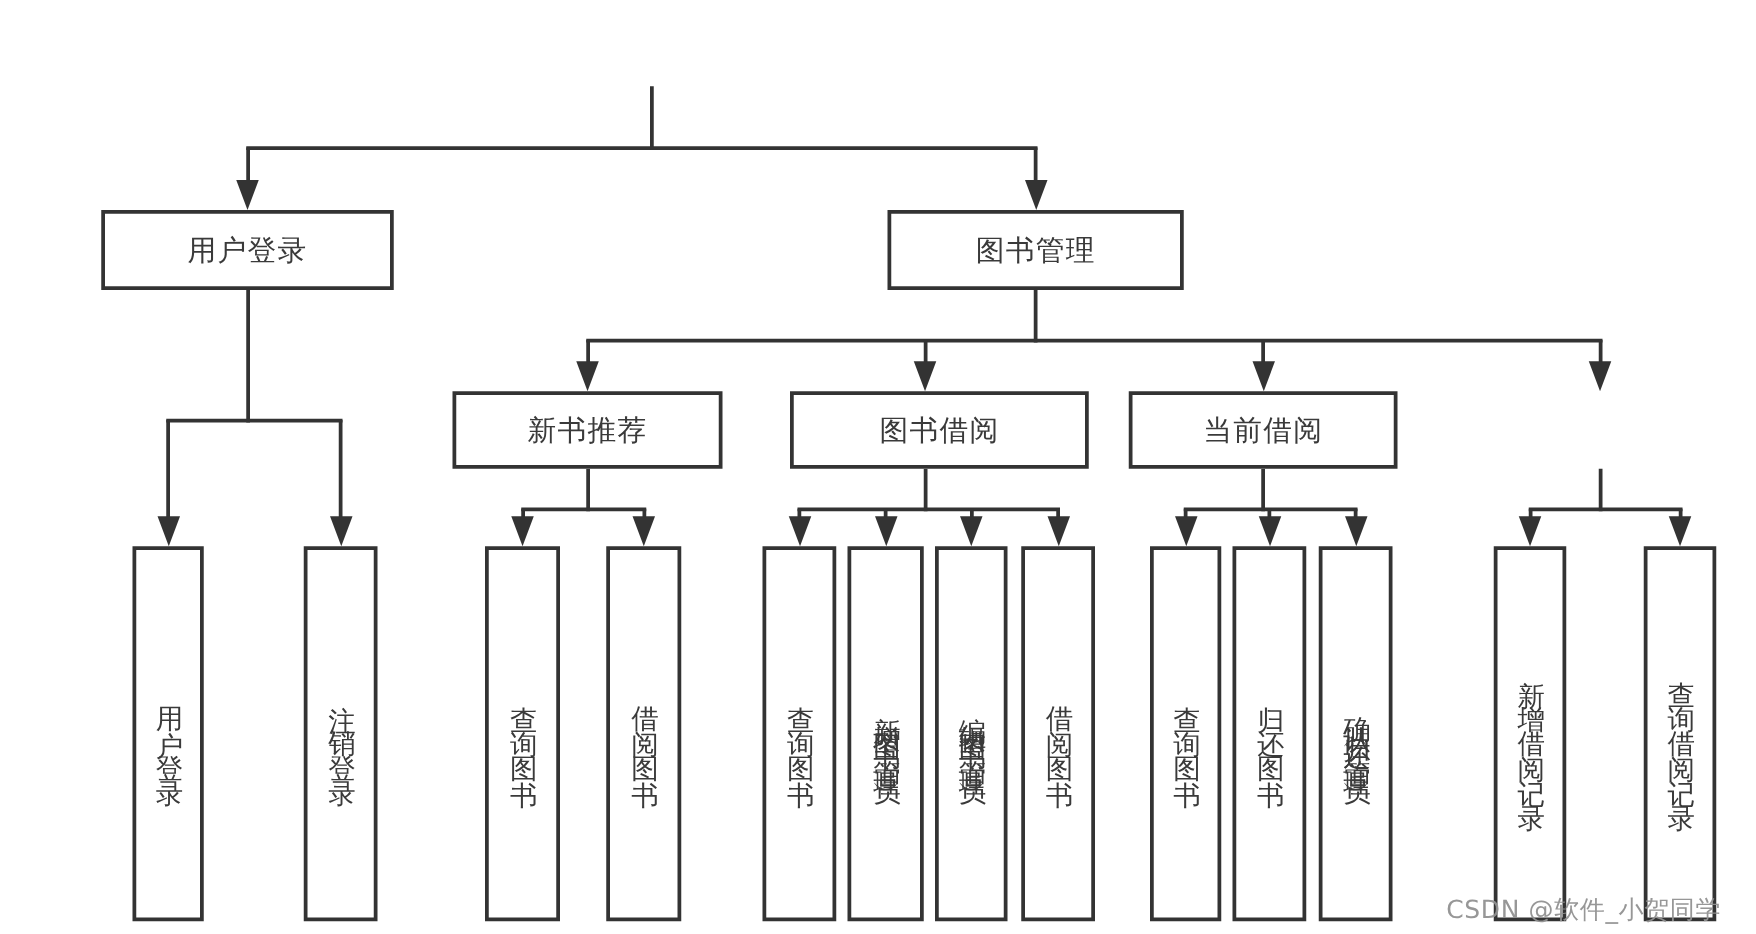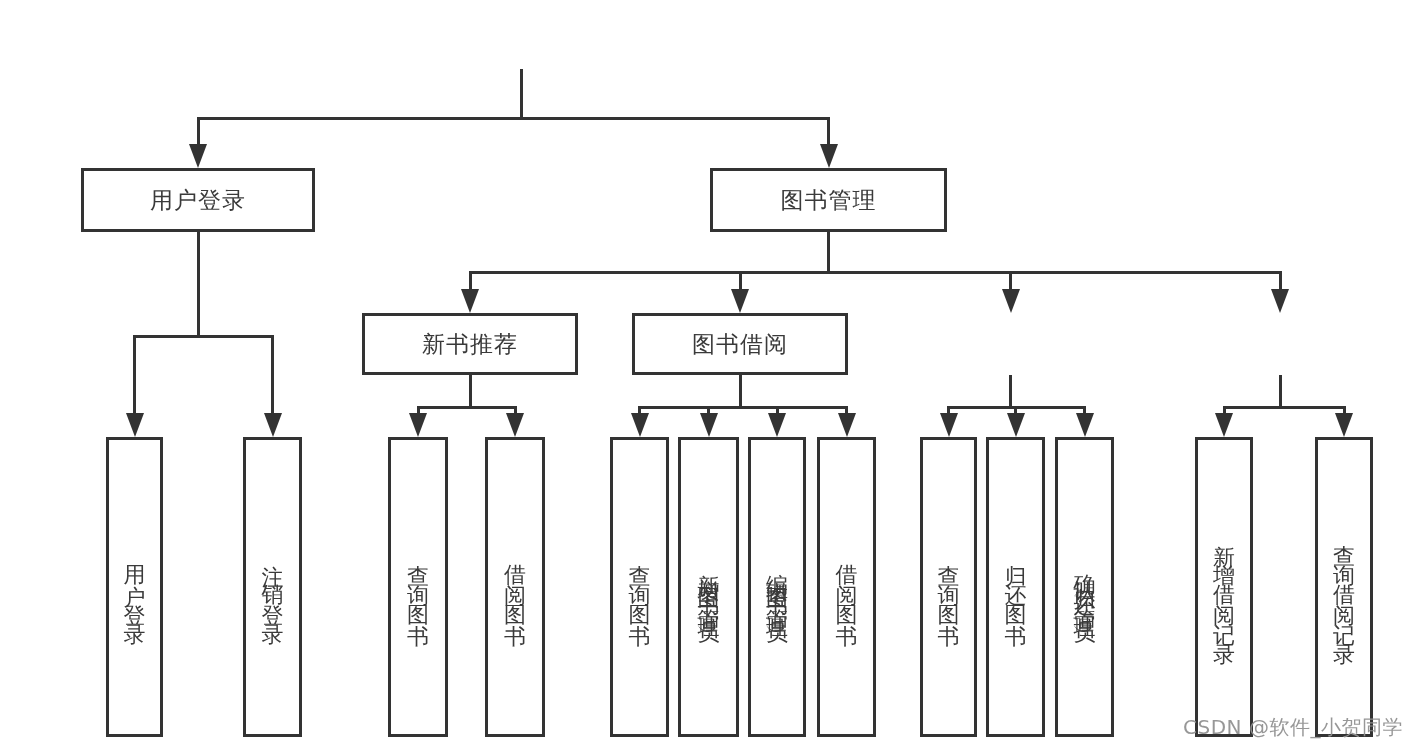--- a/index.html
+++ b/index.html
@@ -46,21 +46,21 @@
     position: absolute;
     width: 0;
     height: 0;
     border-left: 9px solid transparent;
     border-right: 9px solid transparent;
     border-top: 24px solid #333333;
     z-index: 1;
   }
   .watermark {
     position: absolute;
-    left: 1183px;
+    left: 1157px;
     top: 714px;
     font-size: 20px;
     color: rgba(145, 145, 145, 0.95);
     white-space: nowrap;
     z-index: 10;
     letter-spacing: 0.5px;
   }
 </style>
 </head>
 <body>
@@ -69,22 +69,25 @@
   <div class="watermark">CSDN @软件_小贺同学</div>
     <div class="node horiz" style="left: 81px; top: 168px; width: 234px; height: 64px; border-color: rgb(51, 51, 51); background: rgb(255, 255, 255); color: rgb(58, 58, 58);">
       <span>用户登录</span>
     </div>
     <div class="node horiz" style="left: 710px; top: 168px; width: 237px; height: 64px; border-color: rgb(51, 51, 51); background: rgb(255, 255, 255); color: rgb(58, 58, 58);">
       <span>图书管理</span>
     </div>
     <div class="node horiz" style="left: 362px; top: 313px; width: 216px; height: 62px; border-color: rgb(51, 51, 51); background: rgb(255, 255, 255); color: rgb(58, 58, 58);">
       <span>新书推荐</span>
     </div>
-    <div class="node horiz" style="left: 632px; top: 313px; width: 216px; height: 62px; border-color: rgb(51, 51, 51); background: rgb(255, 255, 255); color: rgb(58, 58, 58);">
+    <div class="node horiz" style="left: 632px; top: 313px; width: 239px; height: 62px; border-color: rgb(51, 51, 51); background: rgb(255, 255, 255); color: rgb(58, 58, 58);">
       <span>图书借阅</span>
+    </div>
+    <div class="node horiz" style="left: 903px; top: 313px; width: 215px; height: 62px; border-color: rgb(51, 51, 51); background: rgb(255, 255, 255); color: rgb(58, 58, 58);">
+      <span>当前借阅</span>
     </div>
     <div class="node vert" style="left: 106px; top: 437px; width: 57px; height: 300px; border-color: rgb(51, 51, 51); background: rgb(255, 255, 255); color: rgb(58, 58, 58);">
       <span style="letter-spacing: 20px;">用户登录</span>
     </div>
     <div class="node vert" style="left: 243px; top: 437px; width: 59px; height: 300px; border-color: rgb(51, 51, 51); background: rgb(255, 255, 255); color: rgb(58, 58, 58);">
       <span style="letter-spacing: 20px;">注销登录</span>
     </div>
     <div class="node vert" style="left: 388px; top: 437px; width: 60px; height: 300px; border-color: rgb(51, 51, 51); background: rgb(255, 255, 255); color: rgb(58, 58, 58);">
       <span style="letter-spacing: 20px;">查询图书</span>
     </div>

